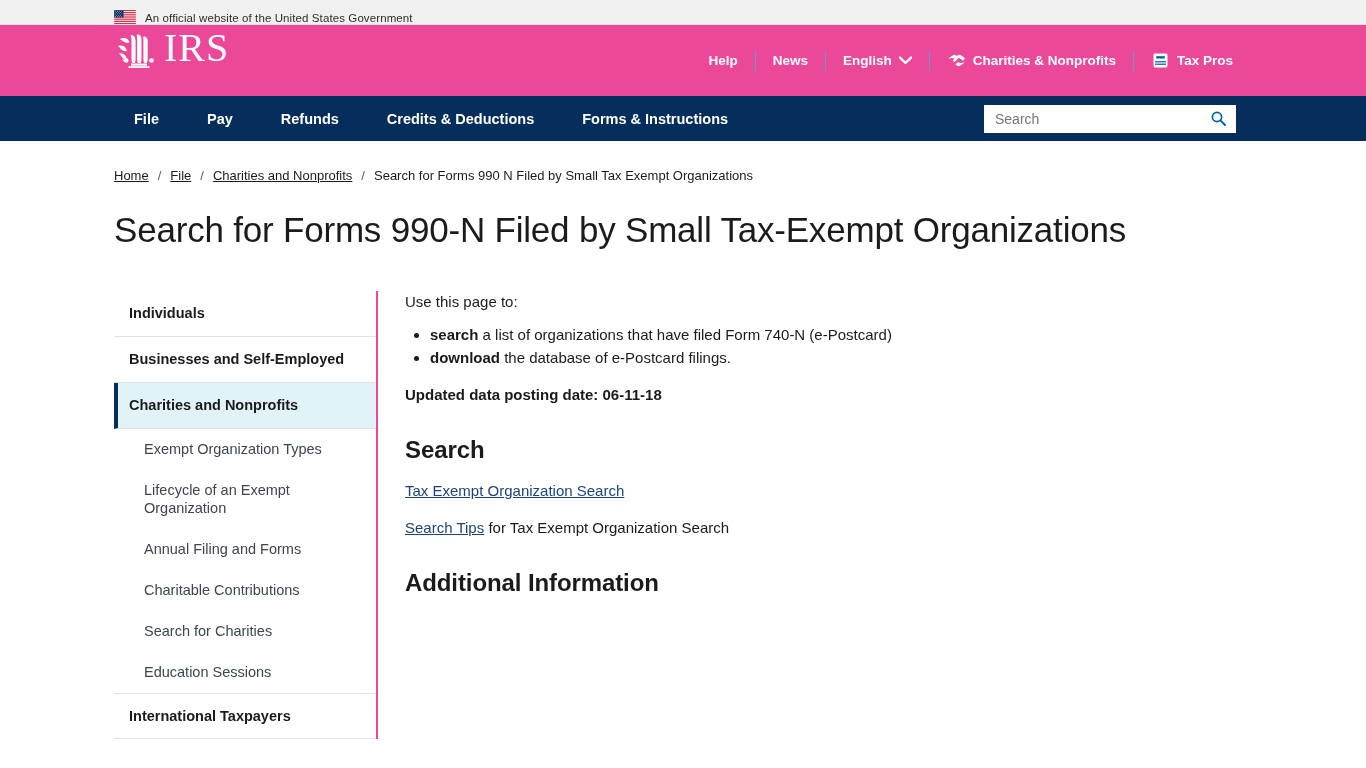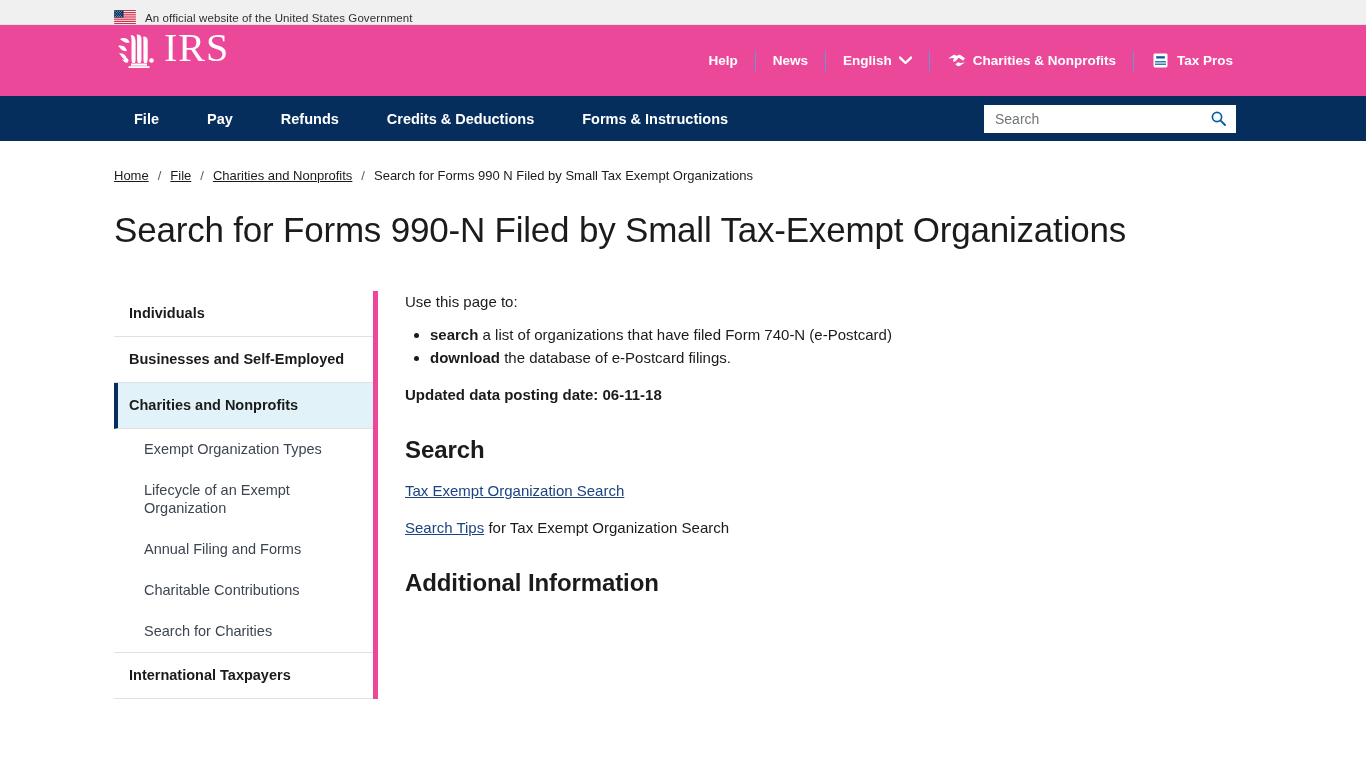--- a/index.html
+++ b/index.html
@@ -164,21 +164,21 @@
   .page-body {
     display: flex;
     margin-top: 42px;
     padding-left: 114px;
   }
 
   
   .sidebar {
     width: 264px;
     flex: 0 0 264px;
-    border-right: 5px solid #ec4899;
+    border-right: 2px solid #ec4899;
     padding-right: 0;
   }
   .side-item {
     display: block;
     text-decoration: none;
     padding: 13px 14px 13px 15px;
     font-size: 14.5px;
     border-bottom: 1px solid #dfe1e2;
     line-height: 1.3;
   }
@@ -369,20 +369,21 @@
 
   <aside class="sidebar">
     <a class="side-item top-level" href="#">Individuals</a>
     <a class="side-item top-level" href="#">Businesses and Self-Employed</a>
     <a class="side-item top-level active" href="#">Charities and Nonprofits</a>
     <a class="side-item child" href="#">Exempt Organization Types</a>
     <a class="side-item child" href="#">Lifecycle of an Exempt Organization</a>
     <a class="side-item child" href="#">Annual Filing and Forms</a>
     <a class="side-item child" href="#">Charitable Contributions</a>
     <a class="side-item child" href="#">Search for Charities</a>
+    <a class="side-item child" href="#">Education Sessions</a>
     <div class="side-divider"></div>
     <a class="side-item top-level" href="#">International Taxpayers</a>
   </aside>
 
   <main class="content">
     <p class="lead">Use this page to:</p>
 
     <ul>
       <li>
         <span class="bold">search</span><span> a list of organizations that have filed Form 740-N (e-Postcard)</span>

